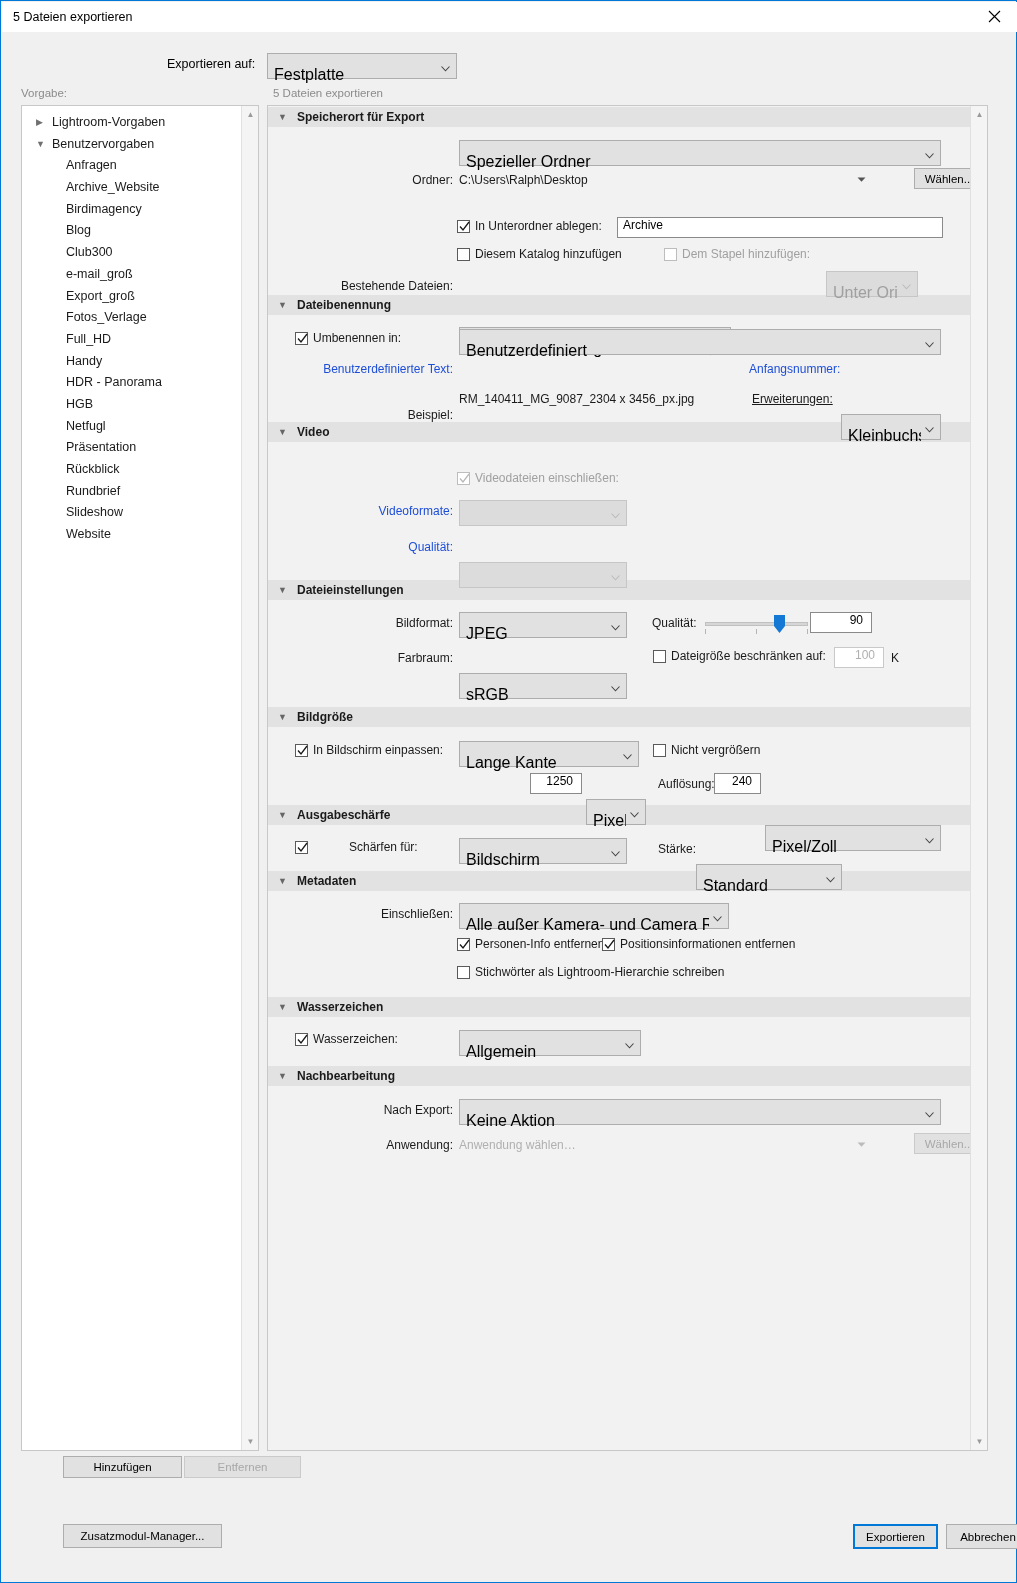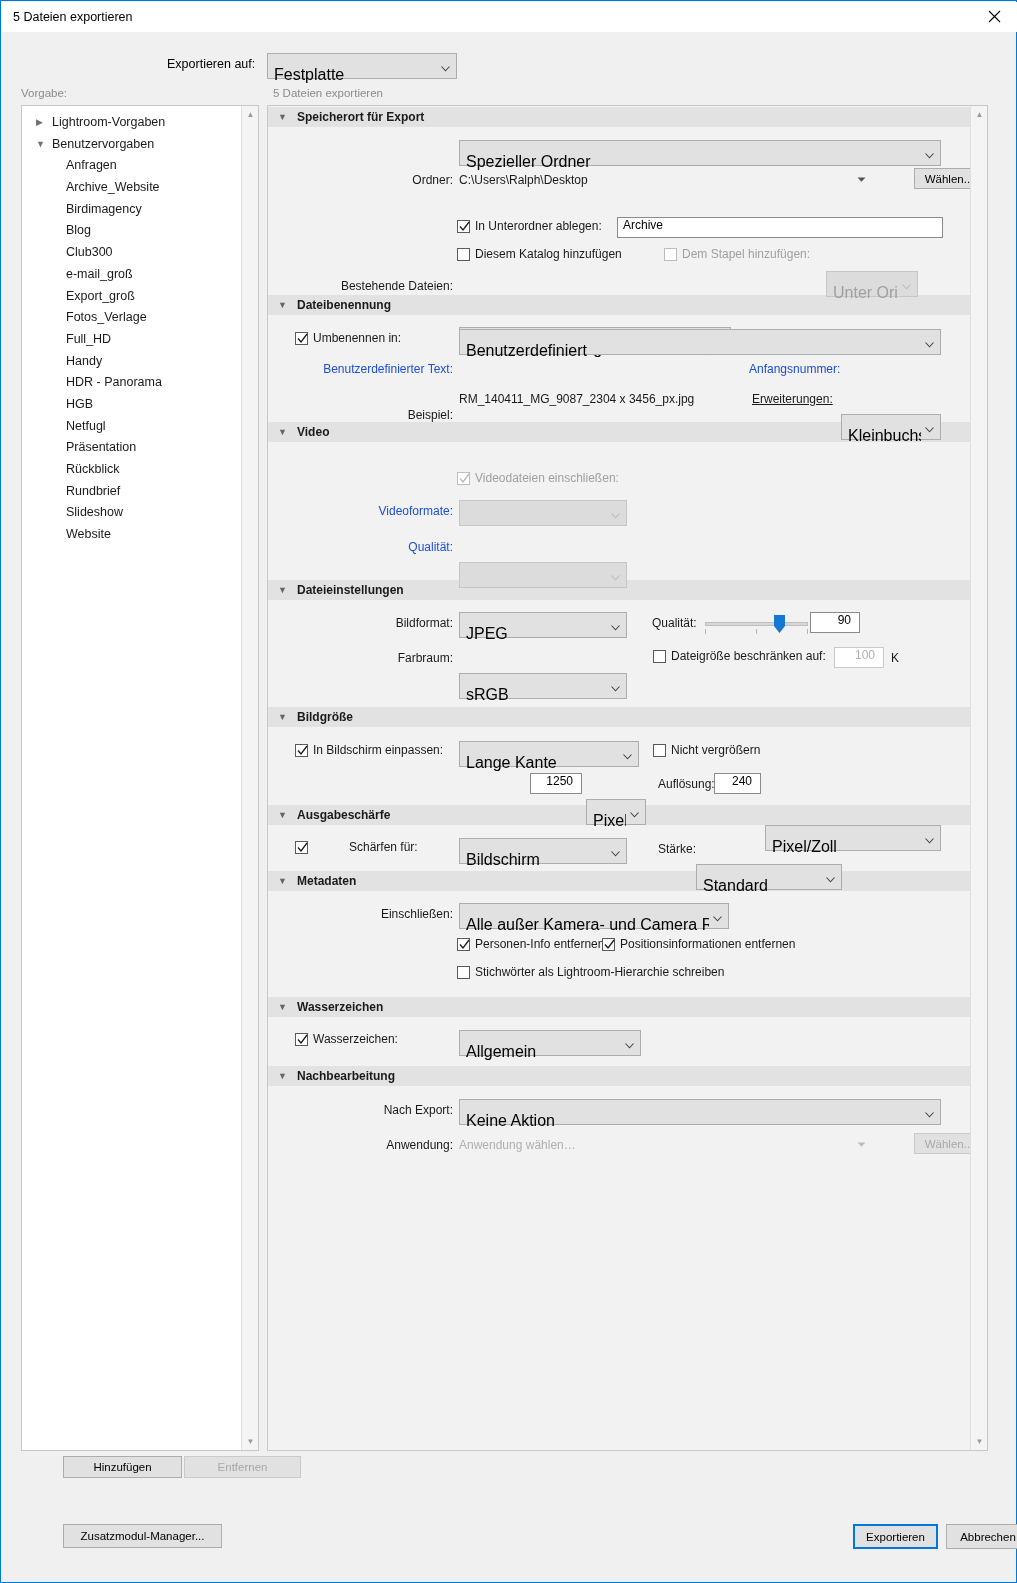--- a/index.html
+++ b/index.html
@@ -405,21 +405,21 @@
         <div class="slider-thumb" style="left:505px; top:14px;">
           <svg width="13" height="20" viewBox="0 0 13 20">
               <path d="M1 1 H12 V12 L6.5 19 L1 12 Z" fill="#1478d4"></path>
             </svg>
         </div>
         <div class="slider-ticks" style="left:437px; top:29px; width:103px;">
           <i style="left:0px"></i>
             <i style="left:51px"></i>
             <i style="left:102px"></i>
         </div>
-        <div class="txtfield num" style="left:542px; top:12px; width:50px;padding-left:24px;">
+        <div class="txtfield num" style="left:542px; top:12px; width:62px;padding-left:24px;">
             <span>90</span>
           </div>
 
         <div class="lbl" style="left:60px; top:51px; width:125px;">Farbraum:</div>
         <div class="combo" style="left:191px; top:47px; width:168px;">
           <span class="cv">sRGB</span>
           <span class="chev">
               <svg width="9" height="6" viewBox="0 0 9 6">
                 <path d="M0.5 0.5 L4.5 4.8 L8.5 0.5" stroke="#444" stroke-width="1.1" fill="none"></path>
               </svg>

